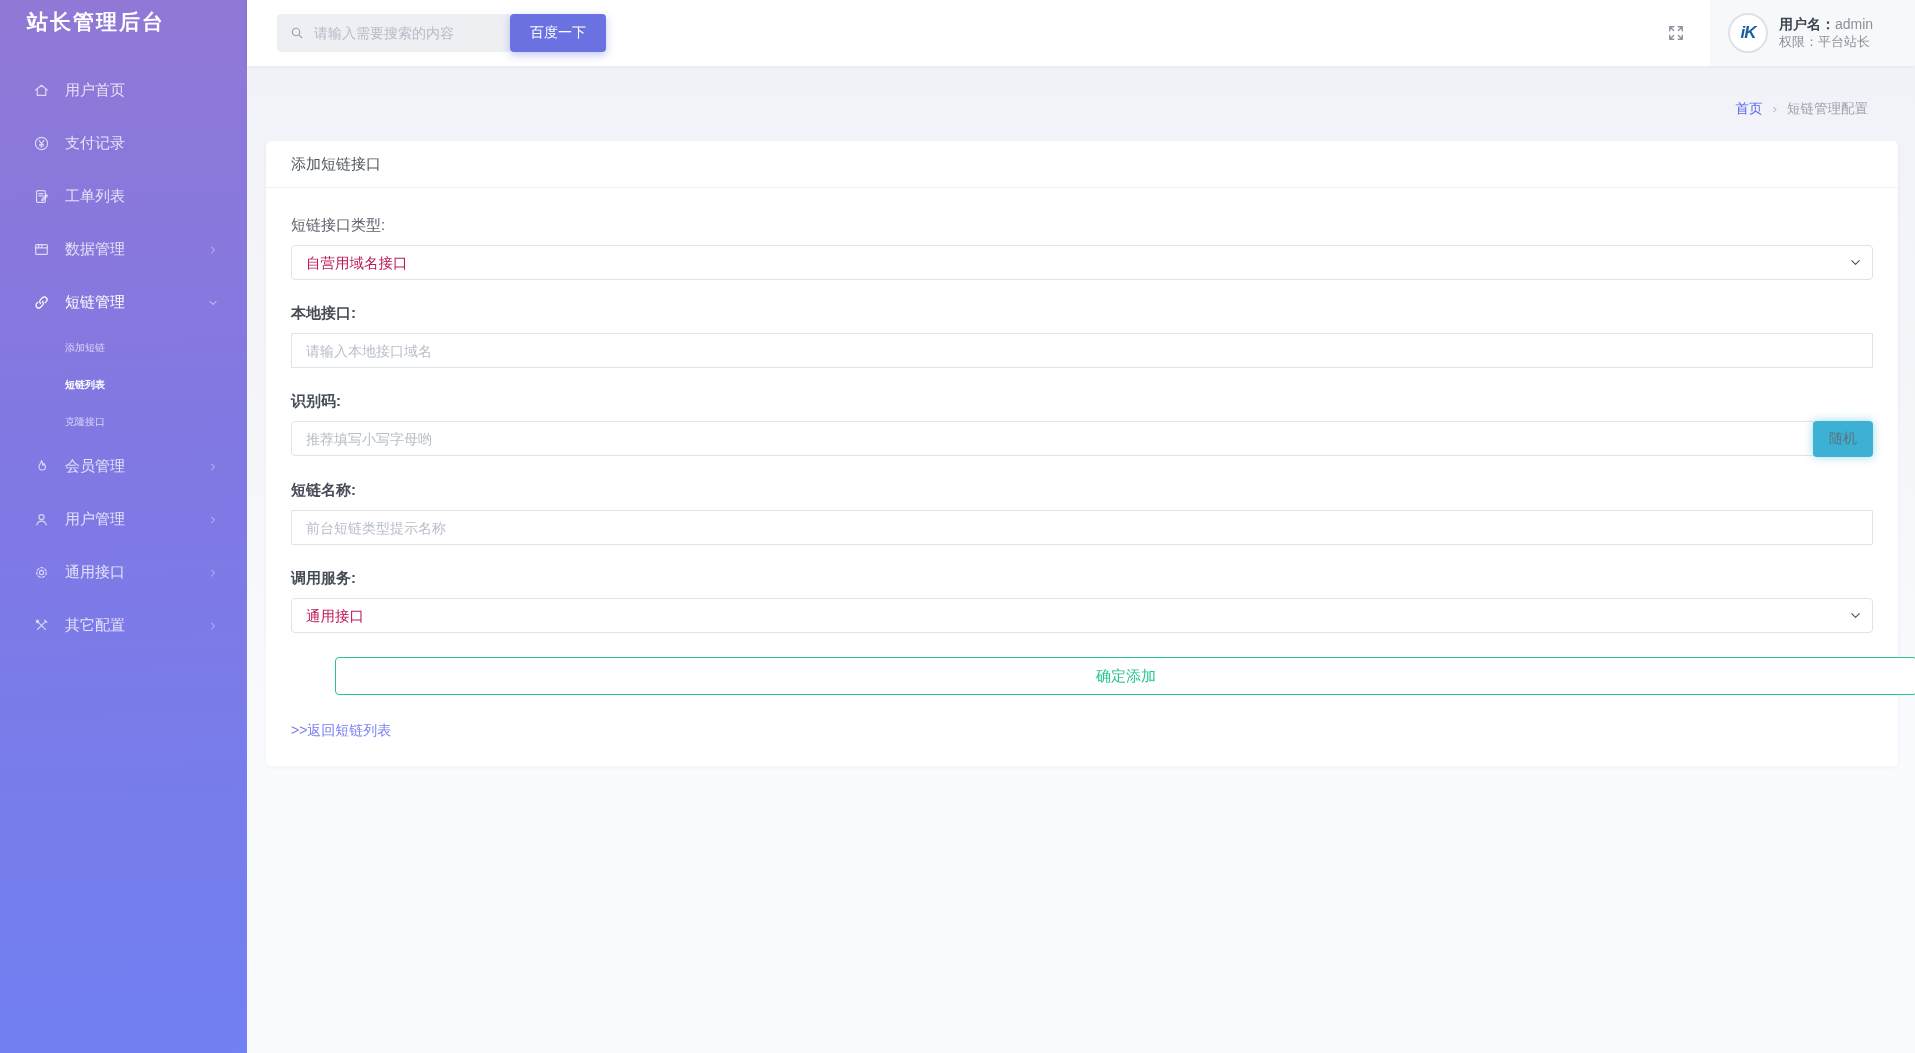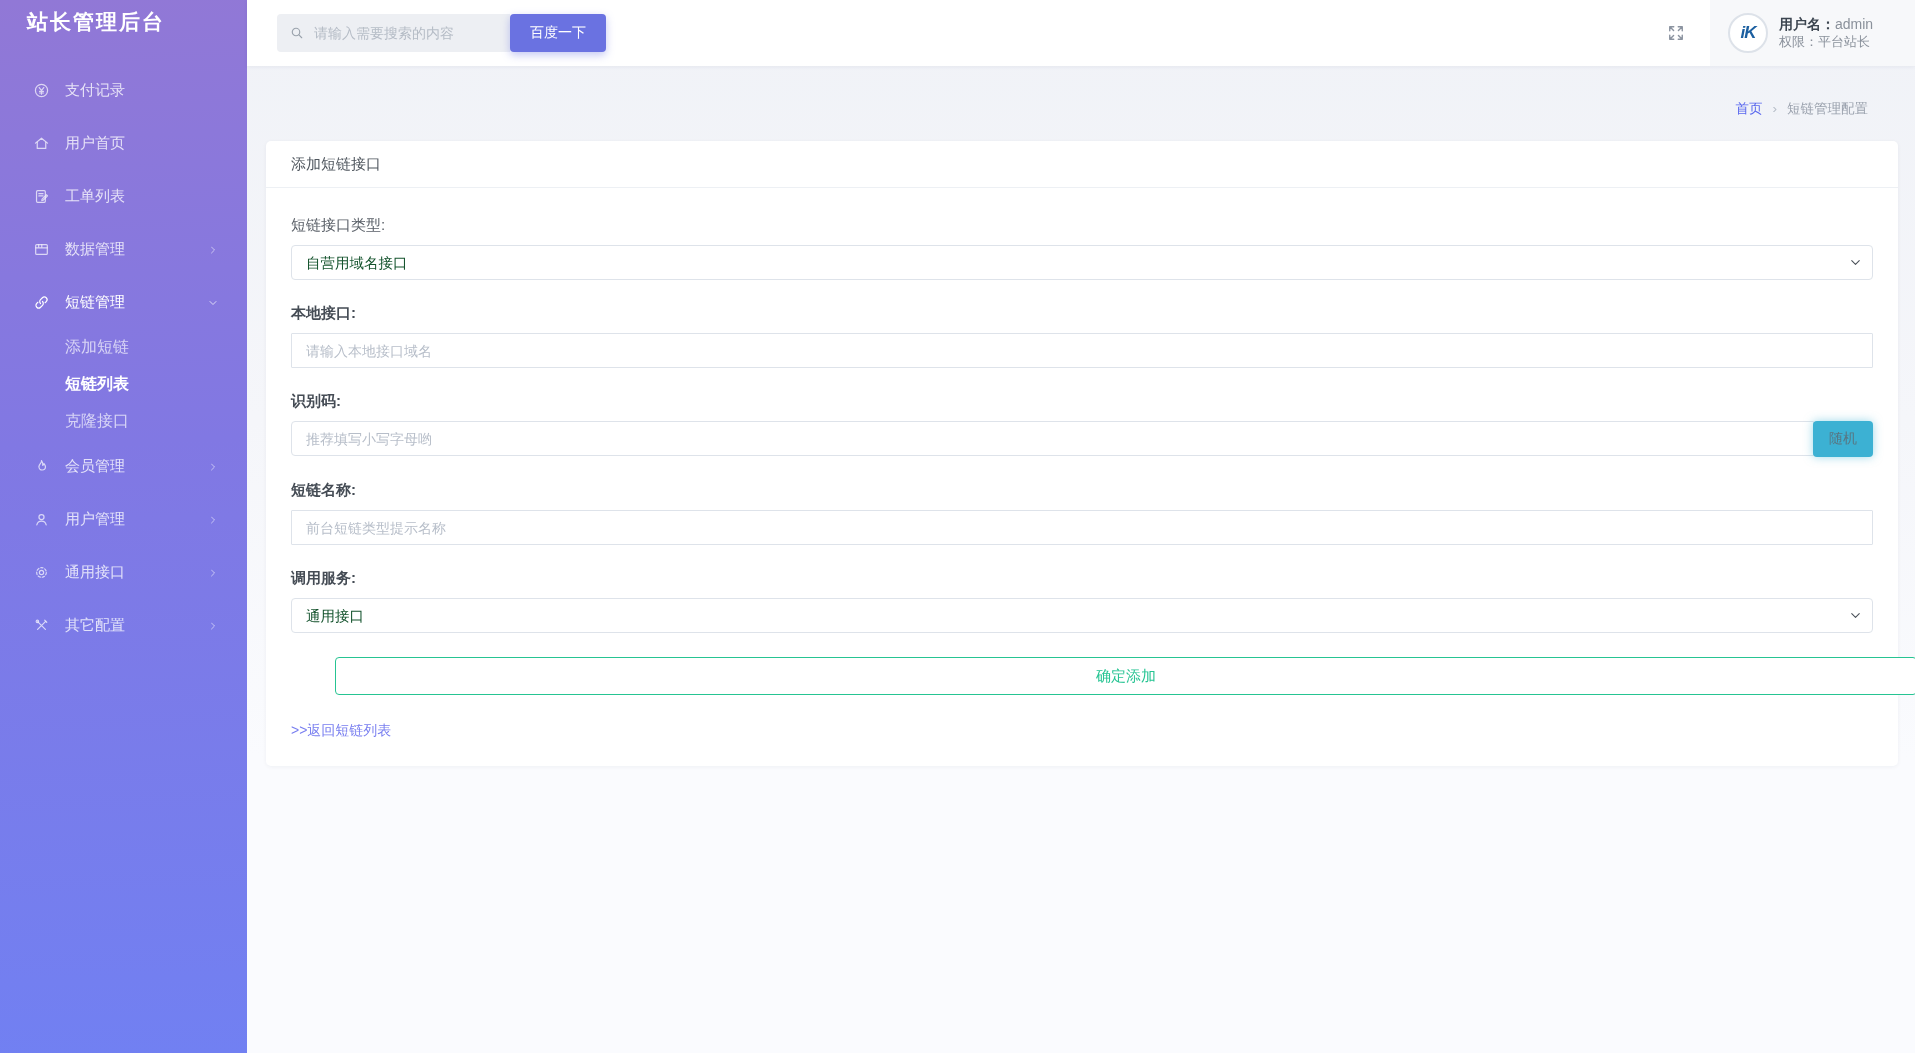--- a/index.html
+++ b/index.html
@@ -14,21 +14,21 @@
     color:#fff; font-weight:700; white-space:nowrap; }
   .nav-item { height:53px; display:flex; align-items:center; padding:0 28px 0 33px;
     color:rgba(255,255,255,.78); font-size:15px; cursor:pointer; }
   .nav-item .mi { width:17px; height:17px; flex:0 0 17px; opacity:.9; }
   .nav-item .lbl { margin-left:15px; }
   .nav-item .chev { margin-left:auto; width:12px; height:12px; opacity:.85; }
   .nav-item.active { color:#fff; }
   .nav-item.active .mi { opacity:1; }
   .chev.down { transform:rotate(90deg); }
   .sub-item { height:37px; display:flex; align-items:center; padding-left:65px;
-    font-size:16px; color:rgba(255,255,255,.68); cursor:pointer; }
+    font-size:10px; color:rgba(255,255,255,.68); cursor:pointer; }
   .sub-item.active { color:#ffffff; font-weight:700; }
   svg.stroke { fill:none; stroke:currentColor; stroke-width:1.7; stroke-linecap:round; stroke-linejoin:round; }
 
   
   .main { flex:1; display:flex; flex-direction:column;
     background:linear-gradient(180deg,#f0f2f7 0px,#f5f6fa 420px,#fafbfe 760px,#fafbfe 100%); }
 
   
   .topbar { height:66px; flex:0 0 66px; background:#fff; display:flex; align-items:center;
     padding-left:30px; box-shadow:0 1px 4px rgba(30,40,80,.06); position:relative; }
@@ -65,21 +65,21 @@
     font-size:15px; color:#4f565e; border-bottom:1px solid #edf0f4; }
   .card-body { padding:26px 25px 26px; }
 
   .f-label { font-size:15px; color:#454c55; font-weight:700; margin:24px 0 10px; }
   .f-label.light { font-weight:400; color:#5a6068; margin-top:2px; }
   .t-input { width:100%; height:35px; border:1px solid #dee3ea; border-radius:1px; outline:none;
     padding:0 14px; font-size:14px; color:#444; background:#fff; font-family:inherit; }
   .t-input::placeholder { color:#b7bec9; }
   .sel-wrap { position:relative; }
   .t-select { width:100%; height:35px; border:1px solid #dee3ea; border-radius:4px; outline:none;
-    padding:0 32px 0 14px; font-size:14.5px; color:#14532d; background:#fff; appearance:none;
+    padding:0 32px 0 14px; font-size:14.5px; color:#be185d; background:#fff; appearance:none;
     -webkit-appearance:none; font-family:inherit; cursor:pointer; }
   .sel-chev { position:absolute; right:10px; top:10px; width:15px; height:15px; color:#4a5058;
     pointer-events:none; }
   .code-row { display:flex; align-items:stretch; }
   .code-row .t-input { flex:1; border-radius:4px 0 0 4px; }
   .rand-btn { width:60px; height:36px; margin:0 0 0 -1px; border:none; border-radius:4px;
     background:#3cb1d3; color:#587682; font-size:14px; cursor:pointer; font-family:inherit;
     box-shadow:0 0 10px rgba(60,177,211,.5); position:relative; z-index:1; }
   .submit-btn { width:100%; height:38px; margin-top:24px; background:#fff; border:1px solid #26c492;
     border-radius:4px; color:#26c492; font-size:15px; cursor:pointer; font-family:inherit;margin-left:44px; }
@@ -90,31 +90,31 @@
 <body>
 
 <div class="app">
 
   <aside class="sidebar">
     <div class="logo">站长管理后台</div>
 
     <nav>
       <div class="nav-item">
         <svg class="mi stroke" viewBox="0 0 24 24">
+            <path d="M3.5 11.5 12 4.5l8.5 7"></path>
+            <path d="M6 10.2V19h12v-8.8"></path>
+          </svg>
+        <span class="lbl">用户首页</span>
+      </div>
+      <div class="nav-item">
+        <svg class="mi stroke" viewBox="0 0 24 24">
             <circle cx="12" cy="12" r="8.6"></circle>
             <path d="M8.8 7.8 12 12l3.2-4.2M12 12v5.2M9.3 13.3h5.4M9.3 15.5h5.4"></path>
           </svg>
         <span class="lbl">支付记录</span>
-      </div>
-      <div class="nav-item">
-        <svg class="mi stroke" viewBox="0 0 24 24">
-            <path d="M3.5 11.5 12 4.5l8.5 7"></path>
-            <path d="M6 10.2V19h12v-8.8"></path>
-          </svg>
-        <span class="lbl">用户首页</span>
       </div>
       <div class="nav-item">
         <svg class="mi stroke" viewBox="0 0 24 24">
             <rect x="5" y="3.8" width="12.4" height="16.4" rx="1.5"></rect>
             <path d="M8.2 8h6M8.2 11.2h6"></path>
             <path d="m12.8 15.8 6.2-6.2 1.5 1.5-6.2 6.2-1.9.4z"></path>
           </svg>
         <span class="lbl">工单列表</span>
       </div>
       <div class="nav-item">

